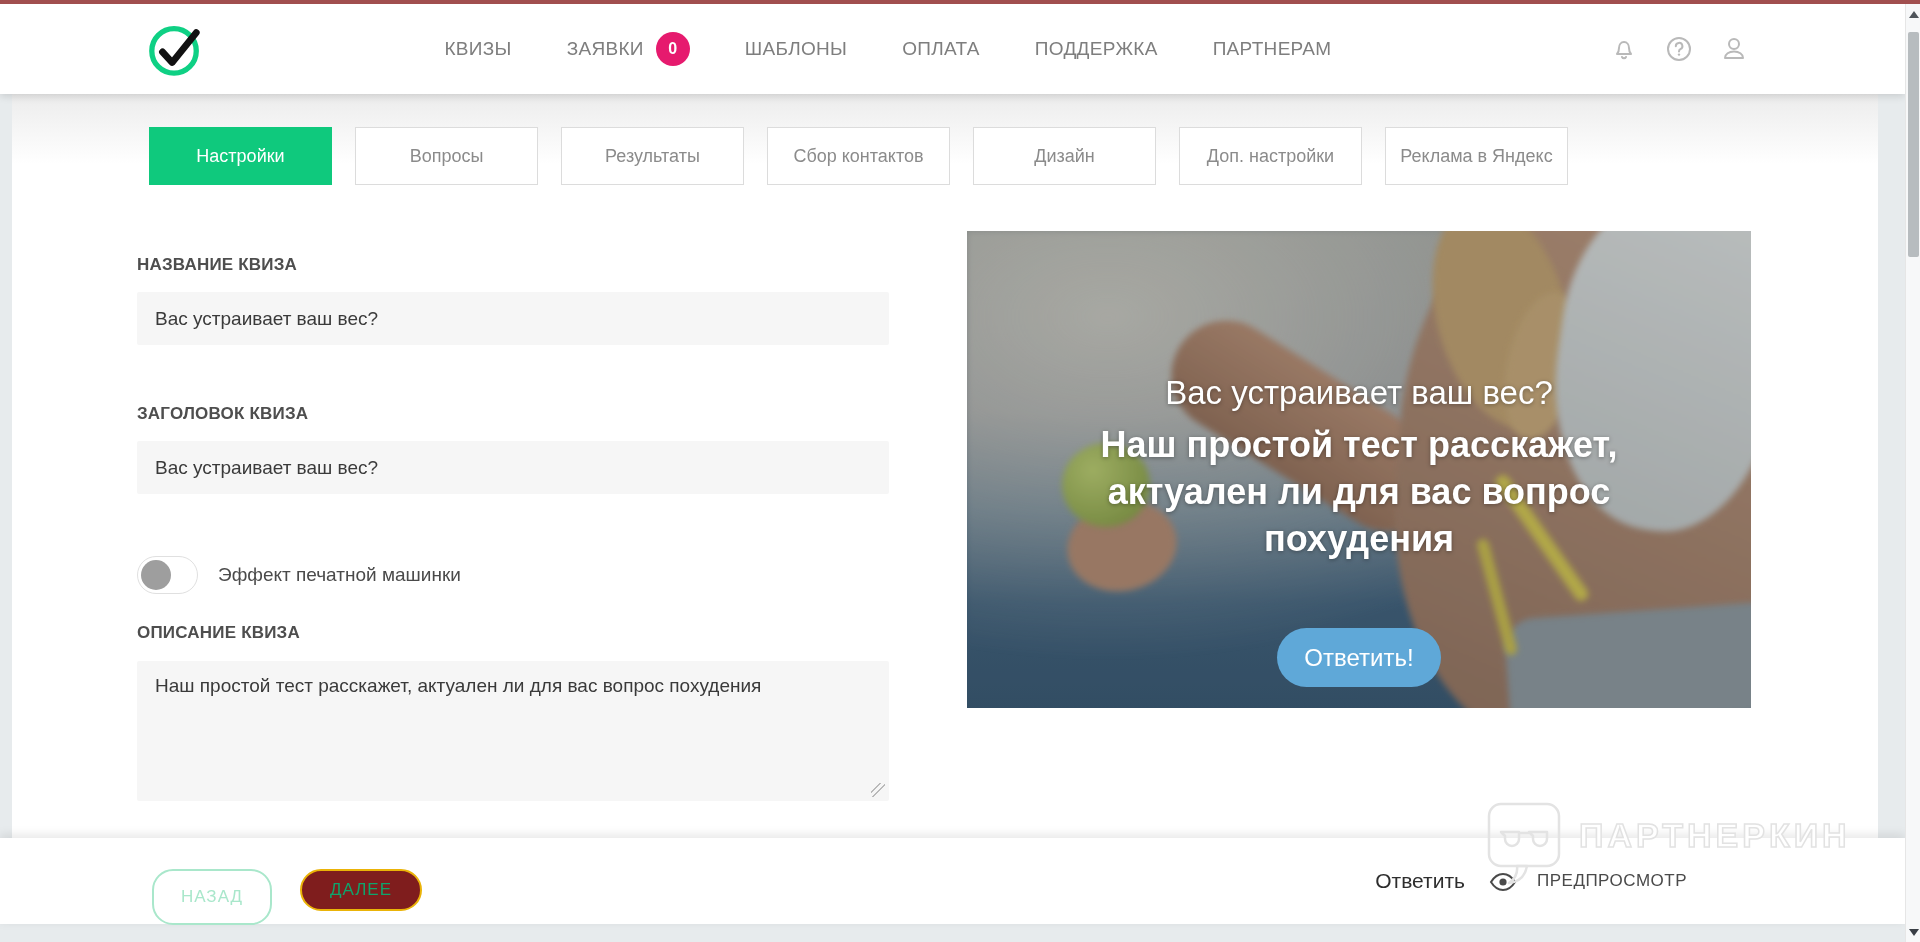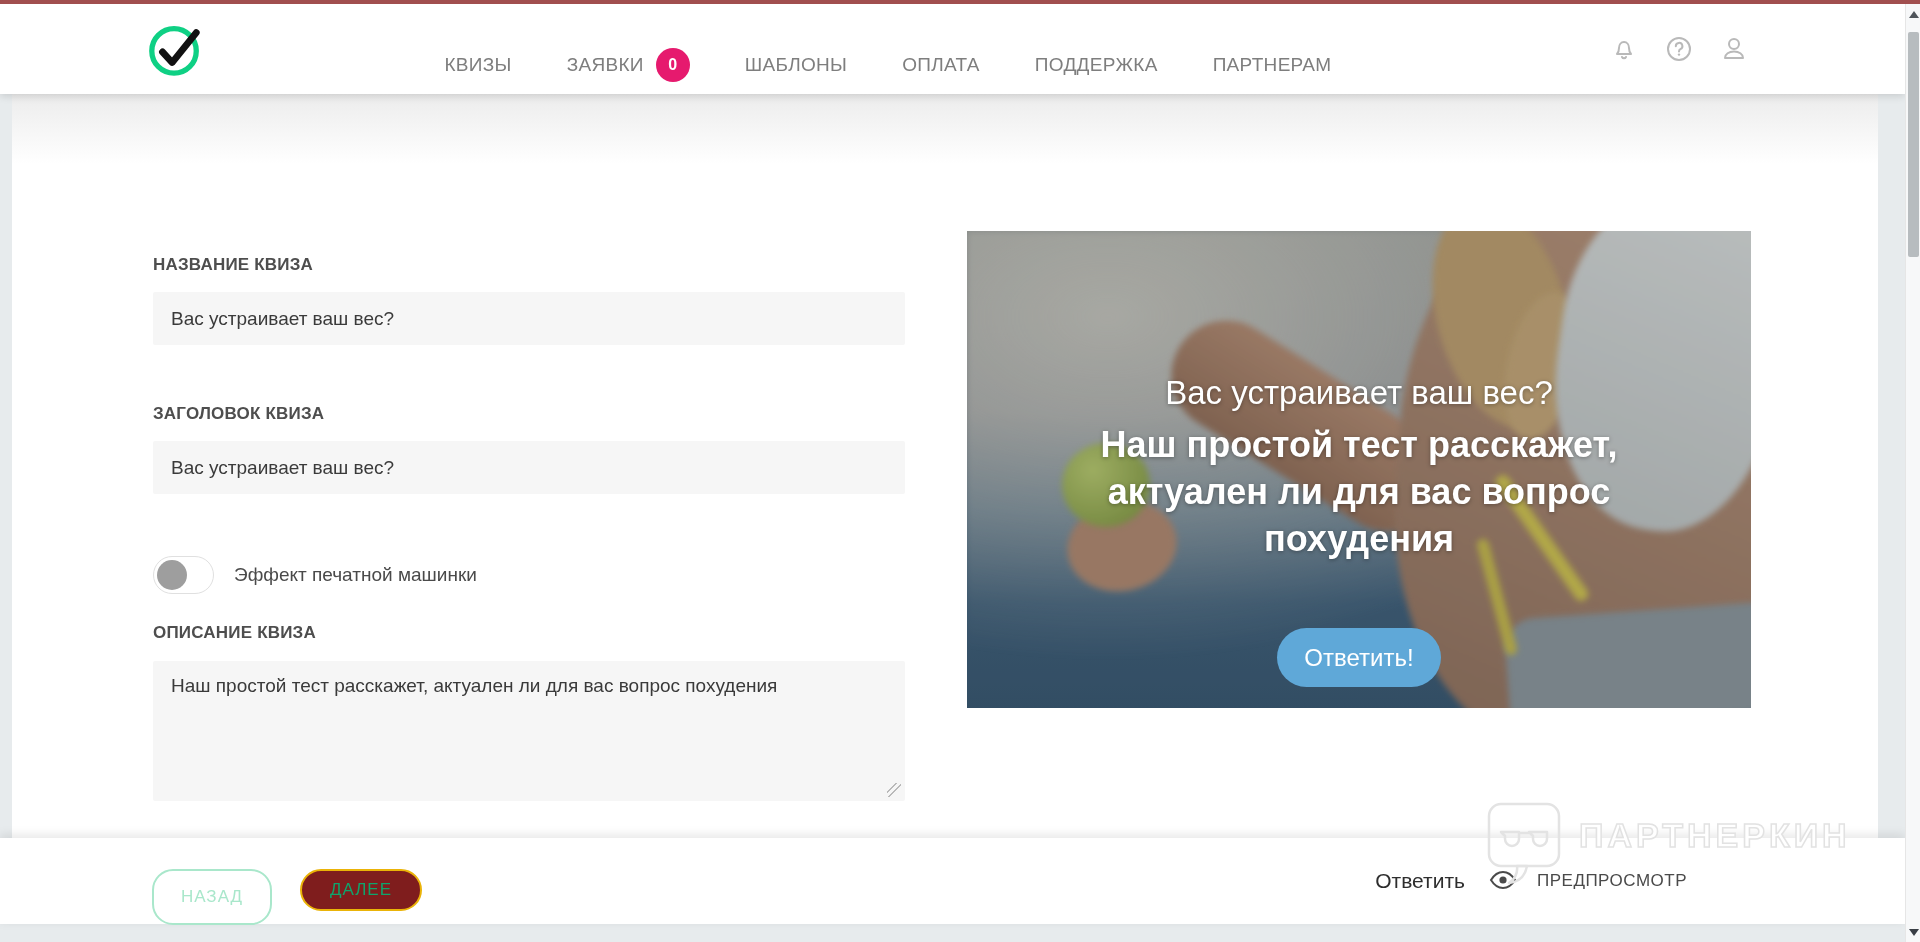--- a/index.html
+++ b/index.html
@@ -5,38 +5,38 @@
   * { margin:0; padding:0; box-sizing:border-box; }
   html,body { width:1920px; height:942px; font-family:"Liberation Sans","DejaVu Sans",sans-serif; background:#fff; overflow:hidden; }
   .page { position:relative; width:1920px; height:942px; overflow:hidden; background:#fff; }
 
   
   .top-line { position:absolute; top:0; left:0; width:100%; height:4px; background:#a14f4f; z-index:20; }
 
   
   header { position:absolute; top:4px; left:0; width:1905px; height:90px; background:#fff; box-shadow:0 2px 8px rgba(0,0,0,0.14); z-index:10; }
   .logo { position:absolute; left:146px; top:16px; width:58px; height:58px; cursor:pointer; }
-  nav.main-nav { position:absolute; left:50%; top:16px; transform:translateX(-508px); height:90px; display:flex; align-items:center; gap:55px; }
+  nav.main-nav { position:absolute; left:50%; top:0; transform:translateX(-508px); height:90px; display:flex; align-items:center; gap:55px; }
   .nav-item { font-size:19px; color:#7e7e7e; letter-spacing:0.3px; text-decoration:none; display:flex; align-items:center; white-space:nowrap; cursor:pointer; }
   .badge { display:inline-flex; align-items:center; justify-content:center; width:34px; height:34px; border-radius:50%; background:#e61a6e; color:#fff; font-size:16px; font-weight:bold; margin-left:12px; }
   .header-icons { position:absolute; right:157px; top:0; height:90px; display:flex; align-items:center; gap:27px; }
   .hicon { width:28px; height:28px; cursor:pointer; }
 
   
   .main { position:absolute; top:94px; left:0; right:15px; bottom:0; background:#e7ebed; }
   .sheet { position:absolute; left:12px; top:0; width:1866px; height:744px; background:#fff; }
   .sheet::before { content:""; position:absolute; top:0; left:0; right:0; height:70px; background:linear-gradient(180deg,#ececec,rgba(255,255,255,0)); pointer-events:none; }
 
   
   .tabs { position:absolute; top:33px; left:137px; display:flex; gap:23px; }
   .tab { width:183px; height:58px; display:flex; align-items:center; justify-content:center; background:#fff; border:1px solid #dcdcdc; color:#8b8b8b; font-size:18px; cursor:pointer; }
   .tab.active { background:#0fc97d; border-color:#0fc97d; color:#fff; }
 
   
-  .form-col { position:absolute; top:162px; left:141px; width:752px; }
+  .form-col { position:absolute; top:162px; left:125px; width:752px; }
   .field-label { font-size:17px; font-weight:600; color:#4e4e4e; letter-spacing:0.2px; line-height:18px; }
   .text-input { display:block; width:752px; height:53px; margin-top:18px; background:#f6f6f6; border:none; outline:none; border-radius:2px; padding:0 18px; font-size:19px; color:#3a3a3a; font-family:inherit; }
   .lbl-2 { margin-top:60px; }
   .toggle-row { margin-top:62px; display:flex; align-items:center; }
   .switch { width:61px; height:38px; border-radius:19px; background:#fff; border:1px solid #e0e0e0; position:relative; cursor:pointer; flex:0 0 auto; }
   .switch .knob { position:absolute; left:3px; top:3px; width:30px; height:30px; border-radius:50%; background:#9e9e9e; }
   .toggle-label { margin-left:20px; font-size:19px; color:#4a4a4a; }
   .lbl-3 { margin-top:30px; }
   .textarea-wrap { position:relative; width:752px; margin-top:19px; }
   .text-area { display:block; width:752px; height:140px; background:#f6f6f6; border:none; outline:none; border-radius:2px; padding:14px 18px; font-size:19px; color:#3a3a3a; font-family:inherit; resize:none; }
@@ -68,21 +68,21 @@
   
   .watermark { position:absolute; left:1483px; top:800px; z-index:40; display:flex; align-items:flex-start; pointer-events:none; }
   .wm-icon { width:82px; height:90px; }
   .wm-text { margin-left:14px; margin-top:16px; font-size:34px; font-weight:700; letter-spacing:4px; color:#fff; -webkit-text-stroke:1.5px #e2e2e2; white-space:nowrap; }
 
   
   footer { position:absolute; left:0; bottom:18px; width:1905px; height:86px; background:#fff; box-shadow:0 -3px 10px rgba(0,0,0,0.10); z-index:30; }
   .btn-back { position:absolute; left:152px; top:31px; width:120px; height:56px; border-radius:21px; background:#fff; border:2px solid #a9e7cb; color:#a9e7cb; font-size:17px; letter-spacing:1px; font-family:inherit; cursor:pointer; }
   .btn-next { position:absolute; left:300px; top:31px; width:122px; height:42px; border-radius:21px; background:#7f1d1d; border:2px solid #eab308; color:#0fa46c; font-size:17px; letter-spacing:1px; font-family:inherit; cursor:pointer; }
   .saved { position:absolute; right:440px; top:50%; transform:translateY(-50%); font-size:21px; color:#2e2e2e; }
-  .preview-link { position:absolute; right:218px; top:50%; transform:translateY(-50%); display:flex; align-items:flex-start; gap:20px; cursor:pointer; }
+  .preview-link { position:absolute; right:218px; top:50%; transform:translateY(-50%); display:flex; align-items:flex-end; gap:20px; cursor:pointer; }
   .preview-link span { font-size:17px; color:#4a4a4a; letter-spacing:0.5px; }
 
   
   .bottom-strip { position:absolute; left:0; bottom:0; width:1905px; height:18px; background:#e7ebed; }
   .scrollbar { position:absolute; right:0; top:4px; bottom:0; width:15px; background:#f7f8f9; border-left:1px solid #e6e6e6; z-index:50; }
   .sb-arrow-up { position:absolute; top:7px; left:3px; width:0; height:0; border-left:5px solid transparent; border-right:5px solid transparent; border-bottom:7px solid #4f545a; cursor:pointer; }
   .sb-thumb { position:absolute; top:28px; left:2px; width:11px; height:225px; border-radius:2px; background:#b7bcbf; cursor:pointer; }
   .sb-arrow-down { position:absolute; bottom:6px; left:3px; width:0; height:0; border-left:5px solid transparent; border-right:5px solid transparent; border-top:7px solid #3a3f46; cursor:pointer; }
 </style>
 </head>
@@ -140,20 +140,29 @@
           <circle cx="14" cy="9" r="5"></circle>
           <path d="M5 23c0-4 4-6.5 9-6.5s9 2.5 9 6.5z" stroke-linejoin="round"></path>
         </svg>
       </div>
     </div>
   </header>
 
   <div class="main">
     <div class="sheet">
 
+      <div class="tabs">
+        <div class="tab active">Настройки</div>
+        <div class="tab">Вопросы</div>
+        <div class="tab">Результаты</div>
+        <div class="tab">Сбор контактов</div>
+        <div class="tab">Дизайн</div>
+        <div class="tab">Доп. настройки</div>
+        <div class="tab">Реклама в Яндекс</div>
+      </div>
 
       <div class="form-col">
         <div class="field-label">НАЗВАНИЕ КВИЗА</div>
         <input class="text-input" type="text" value="Вас устраивает ваш вес?" style="">
 
         <div class="field-label lbl-2">ЗАГОЛОВОК КВИЗА</div>
         <input class="text-input" type="text" value="Вас устраивает ваш вес?" style="">
 
         <div class="toggle-row">
           <div class="switch">

